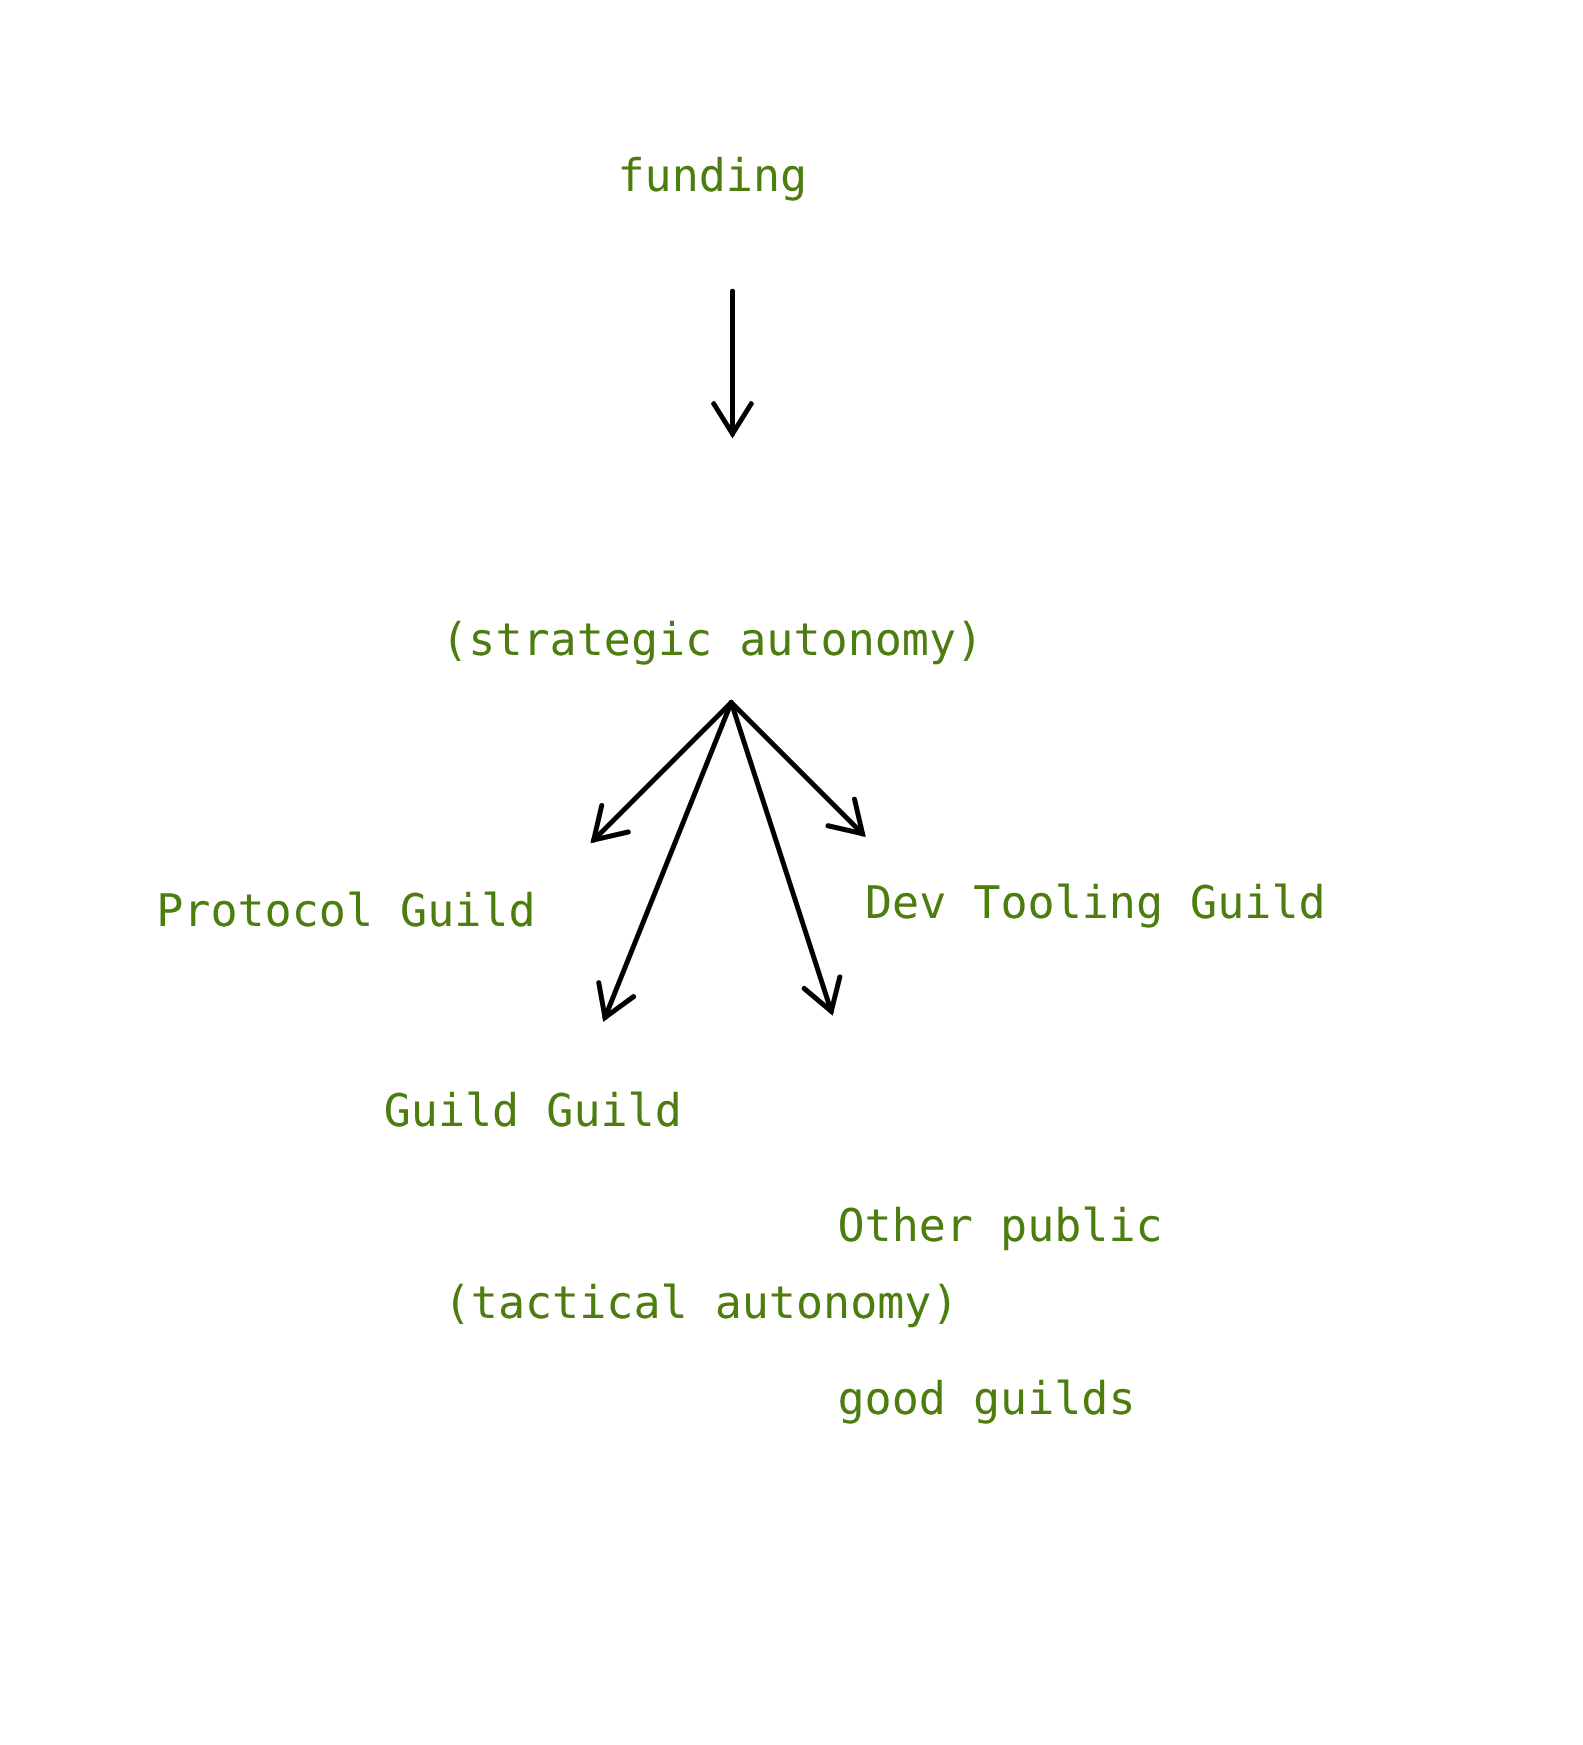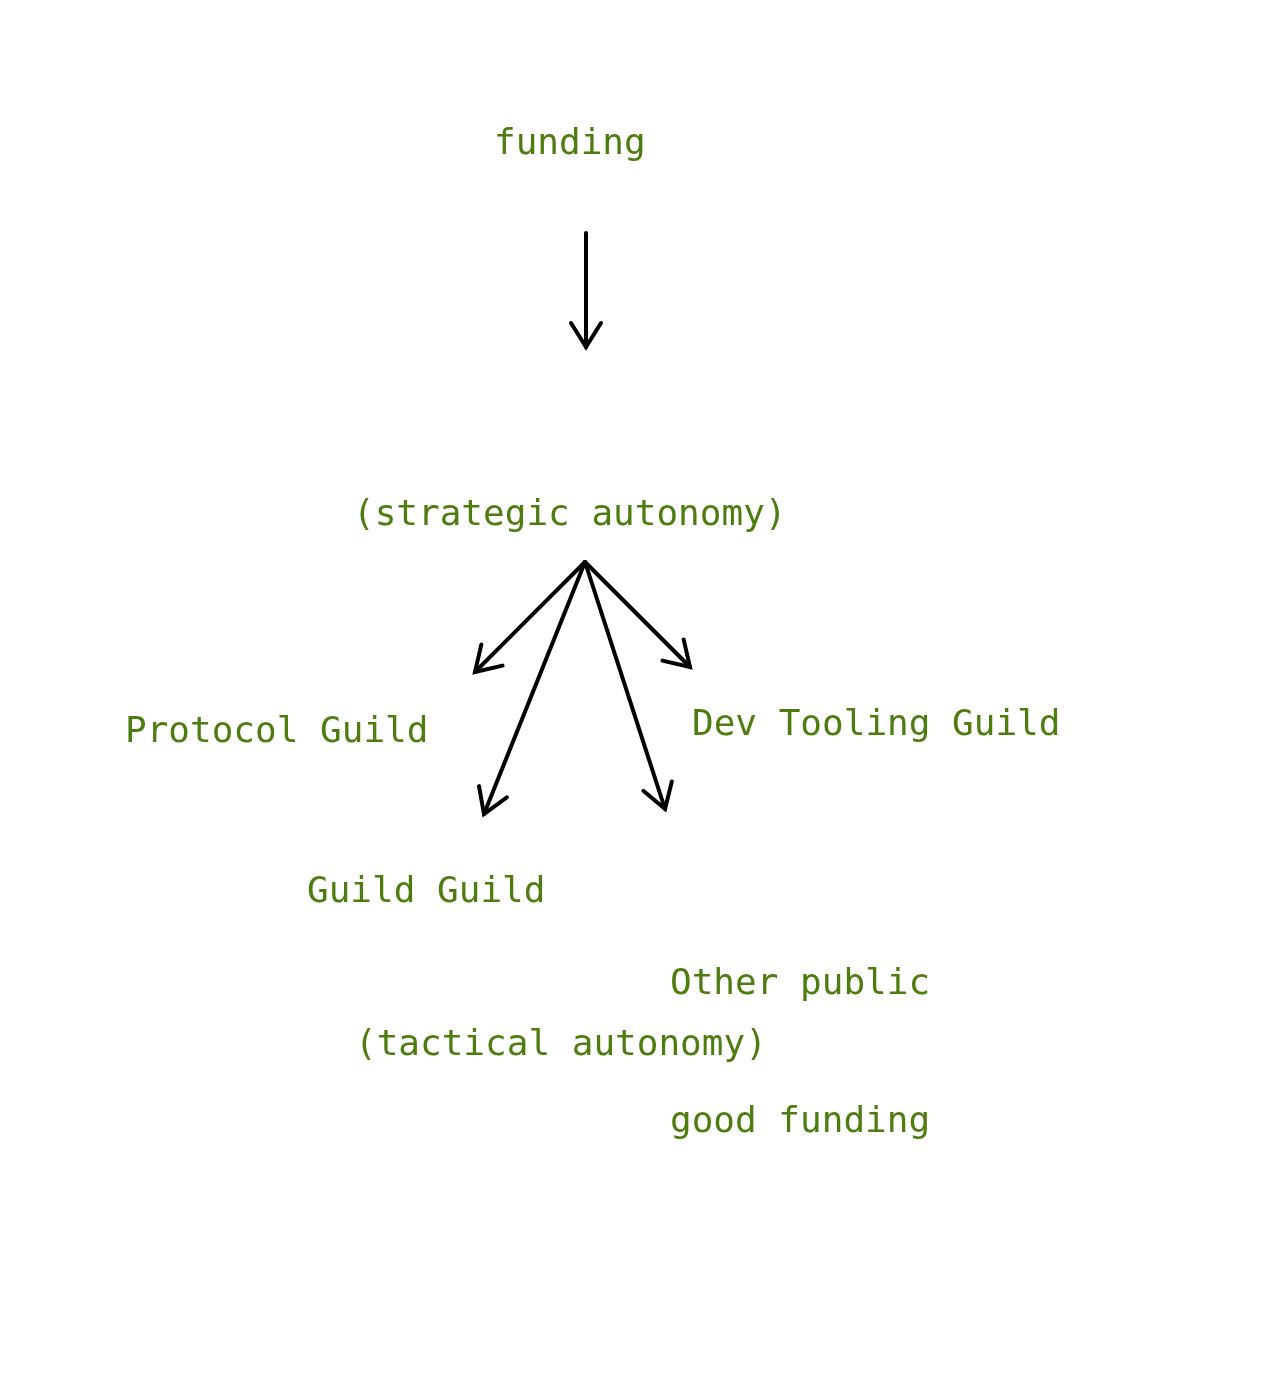--- a/index.html
+++ b/index.html
@@ -56,18 +56,18 @@
   <div class="node" style="left:353px; top:490px;text-align:right;">(strategic autonomy)</div>
 
   <div class="node" style="left:692px; top:700px;">Dev Tooling Guild</div>
 
   <div class="node" style="left:125px; top:707px;">Protocol Guild</div>
 
   <div class="node" style="left:259px; top:867px;margin-left:48px;">Guild Guild</div>
 
   <div class="node" style="left:624px; top:867px;margin-left:46px;">
     <div>Other public</div>
-    <div>good funding</div>
+    <div>good guilds</div>
   </div>
 
   <div class="node" style="left:355px; top:1020px;">(tactical autonomy)</div>
 
 </div>
 
 </body></html>

